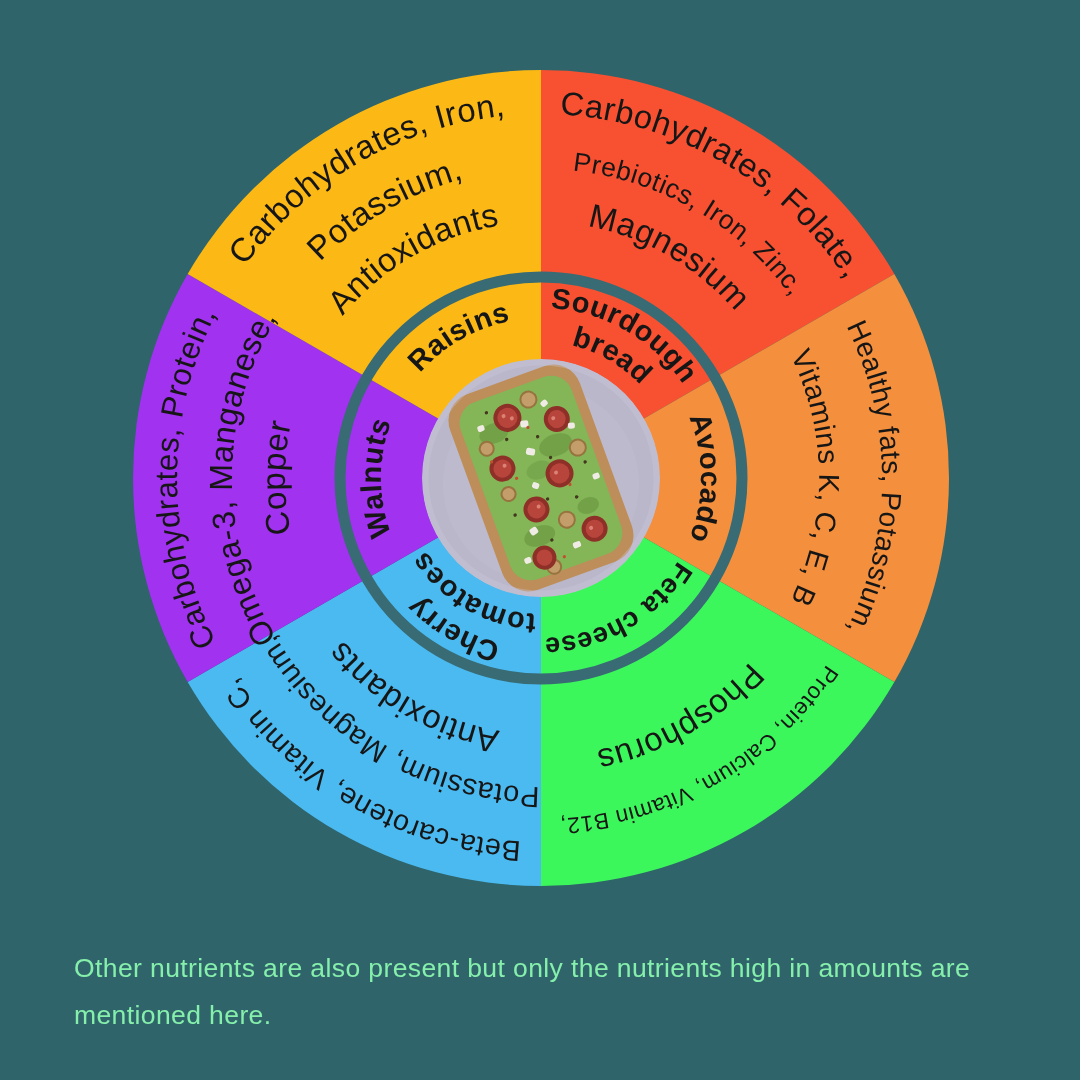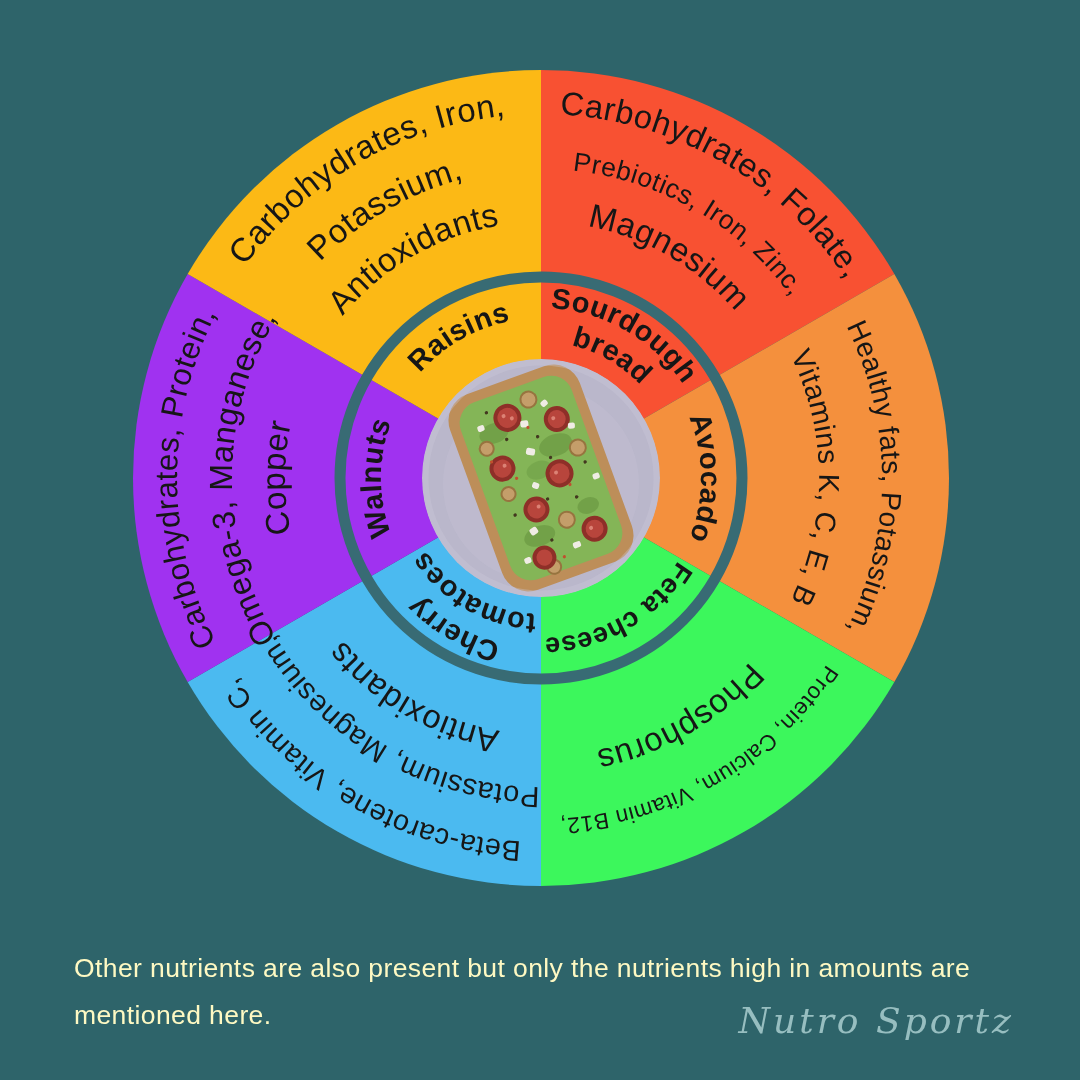--- a/index.html
+++ b/index.html
@@ -167,16 +167,15 @@
         <text font-size="32.1" font-weight="400" fill="#161616" letter-spacing="0.5" text-anchor="middle"><textPath startOffset="50%" href="#arc-segment-walnuts-nutrients-line-2-309">Omega-3, Manganese,</textPath></text>
         <text font-size="33.0" font-weight="400" fill="#161616" letter-spacing="0.5" text-anchor="middle"><textPath startOffset="50%" href="#arc-segment-walnuts-nutrients-line-3-256">Copper</textPath></text>
         <text font-size="29.0" font-weight="600" fill="#161616" letter-spacing="0.5" text-anchor="middle"><textPath startOffset="50%" href="#arc-segment-walnuts-label-line-1-160">Walnuts</textPath></text>
         <text font-size="33.0" font-weight="400" fill="#161616" letter-spacing="0.5" text-anchor="middle"><textPath startOffset="50%" href="#arc-segment-raisins-nutrients-line-1-364">Carbohydrates, Iron,</textPath></text>
         <text font-size="33.0" font-weight="400" fill="#161616" letter-spacing="0.5" text-anchor="middle"><textPath startOffset="50%" href="#arc-segment-raisins-nutrients-line-2-309">Potassium,</textPath></text>
         <text font-size="33.0" font-weight="400" fill="#161616" letter-spacing="0.5" text-anchor="middle"><textPath startOffset="50%" href="#arc-segment-raisins-nutrients-line-3-256">Antioxidants</textPath></text>
         <text font-size="29.0" font-weight="600" fill="#161616" letter-spacing="0.5" text-anchor="middle"><textPath startOffset="50%" href="#arc-segment-raisins-label-line-1-160">Raisins</textPath></text>
       </g>
   </svg>
 
-  <p id="caption" style="color: #fef9c3;">Other nutrients are also present but only the nutrients high in amounts are mentioned here.</p>
+  <p id="caption" style="color: #86efac;">Other nutrients are also present but only the nutrients high in amounts are mentioned here.</p>
 
-  <div id="signature" style="color: rgb(157, 195, 197);">Nutro Sportz</div>
 </div>
 
 </body></html>

